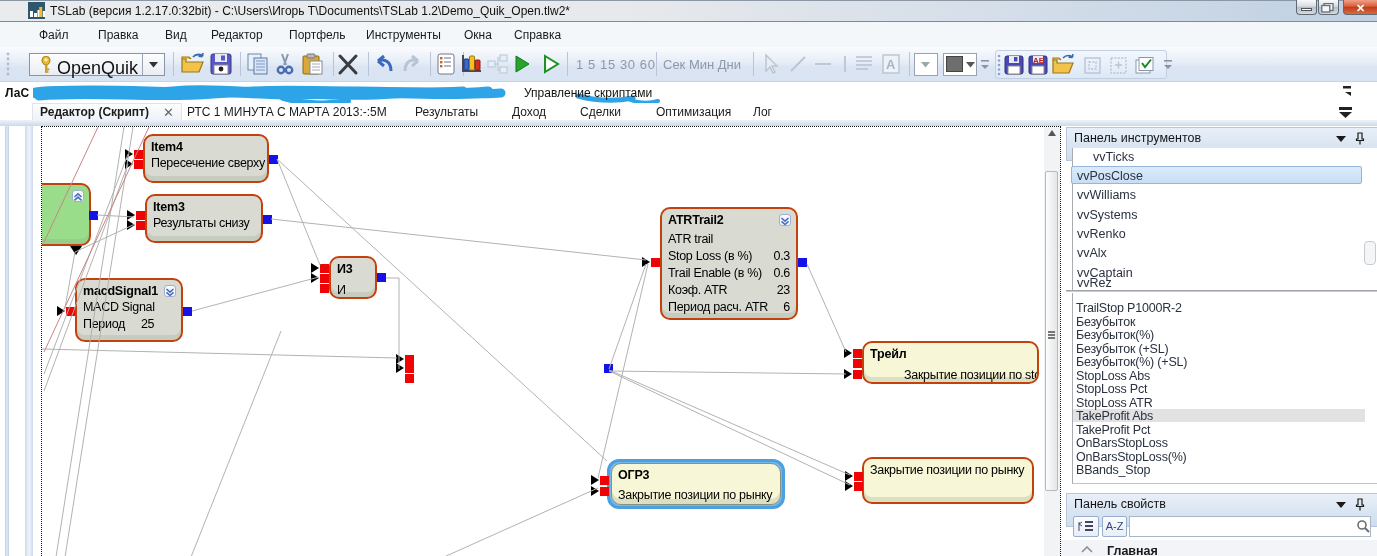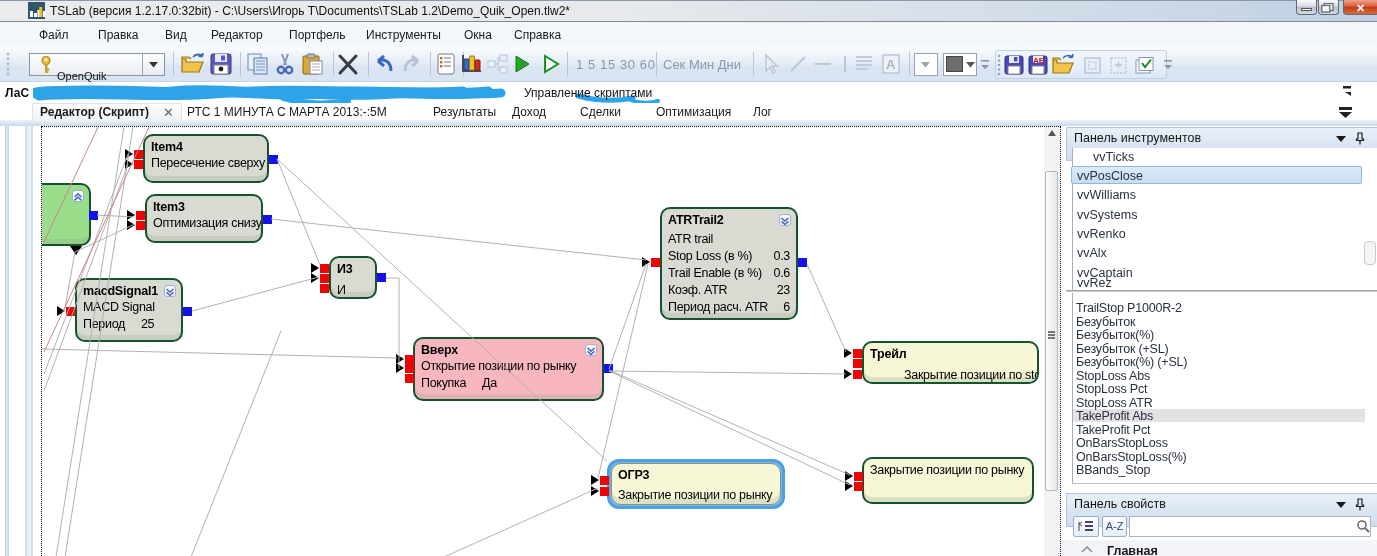--- a/index.html
+++ b/index.html
@@ -33,21 +33,21 @@
 .tab{position:absolute;top:2px;font-size:12px;color:#1b1b1b;}
 #activetab{left:32px;top:103px;width:150px;height:17px;
  background:linear-gradient(#fdfdfe,#eef2f7);border:1px solid #e0e4ea;border-bottom:none;}
 #bluestrip{left:0;top:120px;width:1377px;height:6px;
  background:linear-gradient(#eef3f9,#ccd9ea);}
 
 #vstrip1{left:5px;top:126px;width:4px;height:430px;background:linear-gradient(to right,#b9cbe4,#e4ecf6,#b9cbe4);}
 #vstrip2{left:25px;top:126px;width:8px;height:430px;background:linear-gradient(to right,#cdd9ec,#f0f5fa,#cdd9ec);}
 #canvas{left:41px;top:126px;width:1020px;height:430px;background:#fff;
  border:1px dotted #111;border-bottom:none;overflow:hidden;}
-.block{position:absolute;background:#d9dbd3;border:2px solid #14532d;border-radius:10px;
+.block{position:absolute;background:#d9dbd3;border:2px solid #c2410c;border-radius:10px;
  font-size:12.5px;color:#000;overflow:hidden;box-shadow:inset 0 -5px 0 rgba(150,165,140,.28);}
 .block .bt{font-weight:bold;padding:3px 6px 0 6px;line-height:16px;white-space:nowrap;letter-spacing:-0.2px;}
 .block .bl{padding:0 6px;line-height:17px;white-space:nowrap;letter-spacing:-0.3px;}
 .chev{position:absolute;top:5px;right:5px;width:12px;height:12px;background:#f6f8fc;
  border:1px solid #9fb0d0;border-radius:3px;}
 .port{position:absolute;width:9px;height:9px;}
 .red{background:#ee0404;}
 .blue{background:#1512e8;}
 .tri{position:absolute;width:0;height:0;border-left:8px solid #000;
  border-top:5px solid transparent;border-bottom:5px solid transparent;}
@@ -106,21 +106,21 @@
       </svg>
 <div class="abs" style="left:29px;top:53px;width:136px;height:23px;border:1px solid #8a94a2;background:linear-gradient(#fdfdfe,#e9edf3);"></div>
 <div class="abs" style="left:142px;top:54px;width:1px;height:21px;background:#9aa4b2;"></div>
 <svg class="abs" style="left:40px;top:56px" width="12" height="17">
         <ellipse cx="6" cy="4.5" rx="4" ry="4.5" fill="#e8b830" stroke="#9a7a10"></ellipse>
         <circle cx="6" cy="3.8" r="1.6" fill="#fdf2c8"></circle>
         <rect x="5" y="8.5" width="2.4" height="8" fill="#caa028"></rect>
         <rect x="5" y="12.5" width="4.5" height="1.8" fill="#caa028"></rect>
         <rect x="5" y="15.2" width="3.5" height="1.6" fill="#caa028"></rect>
       </svg>
-<div class="abs" style="left:57px;top:70px;font-size:11px;color:#111;">OpenQuik</div>
+<div class="abs" style="left:57px;top:58px;font-size:18px;color:#111;">OpenQuik</div>
 <svg class="abs" style="left:149px;top:62px" width="10" height="6">
         <path d="M0 0 L9 0 L4.5 5.5 Z" fill="#333"></path>
       </svg>
 <div class="tsep" style="left:173px;"></div>
 <svg class="ticon" style="left:180px" width="26" height="24">
         <path d="M2 7 L2 20 L19 20 L23 10 L6 10 L6 7 Z M2 7 L2 5 L9 5 L11 7" fill="#f3c24a" stroke="#9a7818" stroke-width="1.2"></path>
         <path d="M13 5 C16 1.5 21 2 22.5 4.5 M22.5 4.5 L18.5 4.2 M22.5 4.5 L22.8 1" fill="none" stroke="#3a6aa8" stroke-width="1.8"></path>
       </svg>
 <svg class="ticon" style="left:209px" width="24" height="24">
         <rect x="2" y="2" width="20" height="20" rx="2" fill="#5a58c8" stroke="#39387e"></rect>
@@ -311,21 +311,21 @@
 <svg class="abs" style="left:1340px;top:85px" width="14" height="12">
  <rect x="3" y="1" width="8" height="2.5" fill="#222"></rect>
  <path d="M5 7 L11 7 L11 11 Z" fill="#222"></path>
 </svg>
 
 <div class="abs" id="tabrow"></div>
 <div class="abs" id="activetab"></div>
 <div class="tab" style="left:40px;top:105px;font-weight:bold;">Редактор (Скрипт)</div>
 <div class="tab" style="left:163px;top:105px;color:#666;font-size:13px;">✕</div>
 <div class="tab" style="left:187px;top:105px;">РТС 1 МИНУТА С МАРТА 2013:-:5М</div>
-<div class="tab" style="left:415px;top:105px;margin-left:18px;">Результаты</div>
+<div class="tab" style="left:415px;top:105px;">Результаты</div>
 <div class="tab" style="left:512px;top:105px;">Доход</div>
 <div class="tab" style="left:580px;top:105px;">Сделки</div>
 <div class="tab" style="left:656px;top:105px;">Оптимизация</div>
 <div class="tab" style="left:753px;top:105px;">Лог</div>
 <svg class="abs" style="left:1337px;top:106px" width="18" height="14">
  <rect x="2" y="1" width="13" height="3" fill="#222"></rect>
  <path d="M2 6 L15 6 L8.5 12 Z" fill="#222"></path>
 </svg>
 <div class="abs" id="bluestrip"></div>
 
@@ -341,21 +341,21 @@
  </div>
  <div class="abs" style="left:28px;top:119px;width:0;height:0;border-top:9px solid #000;border-left:6px solid transparent;border-right:6px solid transparent;"></div>
 
  <div class="block" style="left:101px;top:7px;width:126px;height:49px;">
   <div class="bt">Item4</div>
         <div class="bl">Пересечение сверху</div>
  </div>
 
  <div class="block" style="left:103px;top:67px;width:118px;height:49px;">
   <div class="bt">Item3</div>
-        <div class="bl">Оптимизация снизу</div>
+        <div class="bl">Результаты снизу</div>
  </div>
 
  <div class="block" style="left:33px;top:151px;width:108px;height:64px;">
   <div class="bt">macdSignal1</div>
   <div class="chev"><svg width="10" height="10">
             <path d="M1.5 2 L5 5.2 L8.5 2" fill="none" stroke="#4a6cc0" stroke-width="1.6"></path>
             <path d="M1.5 5.3 L5 8.5 L8.5 5.3" fill="none" stroke="#4a6cc0" stroke-width="1.6"></path>
           </svg></div>
   <div class="bl">MACD Signal</div>
   <div class="bl">Период&nbsp;&nbsp;&nbsp;&nbsp;&nbsp;25</div>
@@ -372,29 +372,20 @@
             <path d="M1.5 2 L5 5.2 L8.5 2" fill="none" stroke="#4a6cc0" stroke-width="1.6"></path>
             <path d="M1.5 5.3 L5 8.5 L8.5 5.3" fill="none" stroke="#4a6cc0" stroke-width="1.6"></path>
           </svg></div>
   <div class="bl" style="padding-top:3px;">ATR trail</div>
   <div class="bl">Stop Loss (в %)<span style="float:right">0.3</span></div>
   <div class="bl">Trail Enable (в %)<span style="float:right">0.6</span></div>
   <div class="bl">Коэф. ATR<span style="float:right">23</span></div>
   <div class="bl">Период расч. ATR<span style="float:right">6</span></div>
  </div>
 
- <div class="block" style="left:371px;top:210px;width:191px;height:64px;background:#f8b7bf;">
-  <div class="bt">Вверх</div>
-  <div class="chev"><svg width="10" height="10">
-            <path d="M1.5 2 L5 5.2 L8.5 2" fill="none" stroke="#4a6cc0" stroke-width="1.6"></path>
-            <path d="M1.5 5.3 L5 8.5 L8.5 5.3" fill="none" stroke="#4a6cc0" stroke-width="1.6"></path>
-          </svg></div>
-  <div class="bl">Открытие позиции по рынку</div>
-  <div class="bl">Покупка&nbsp;&nbsp;&nbsp;&nbsp;&nbsp;Да</div>
- </div>
 
  <div class="block" style="left:820px;top:214px;width:177px;height:43px;background:#f7f7d7;">
   <div class="bt">Трейл</div>
   <div class="bl" style="padding-top:5px;padding-left:40px;">Закрытие позиции по stop-los</div>
  </div>
 
  <div class="abs" style="left:565px;top:332px;width:178px;height:50px;border:3px solid #4aa0e0;border-radius:12px;background:#7ab8e8;">
   <div class="block" style="left:1px;top:1px;width:170px;height:42px;background:#f7f7d7;border:1px solid #87917f;">
    <div class="bt">ОГР3</div>
    <div class="bl" style="padding-top:4px;">Закрытие позиции по рынку</div>

